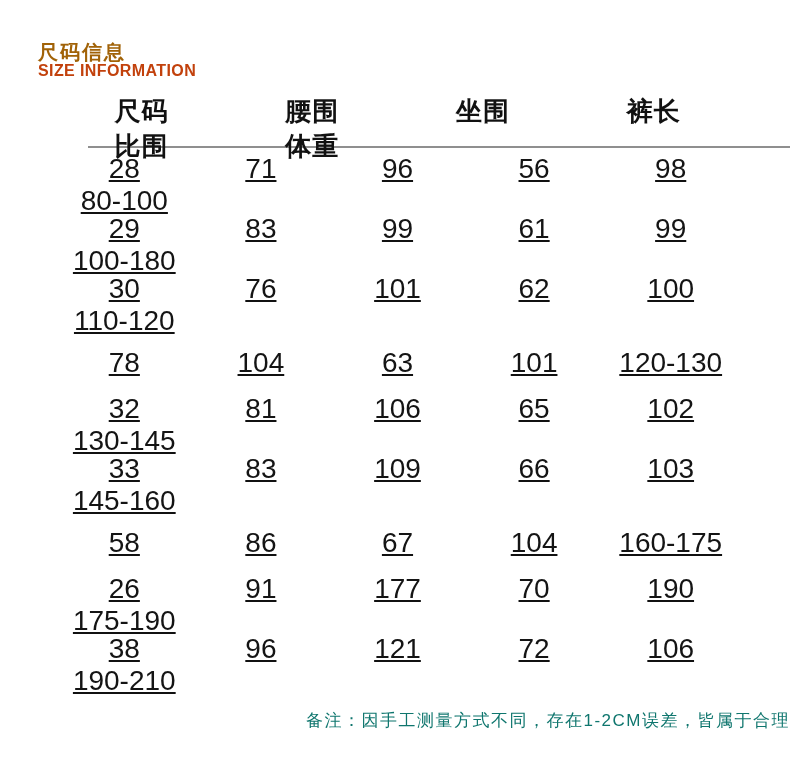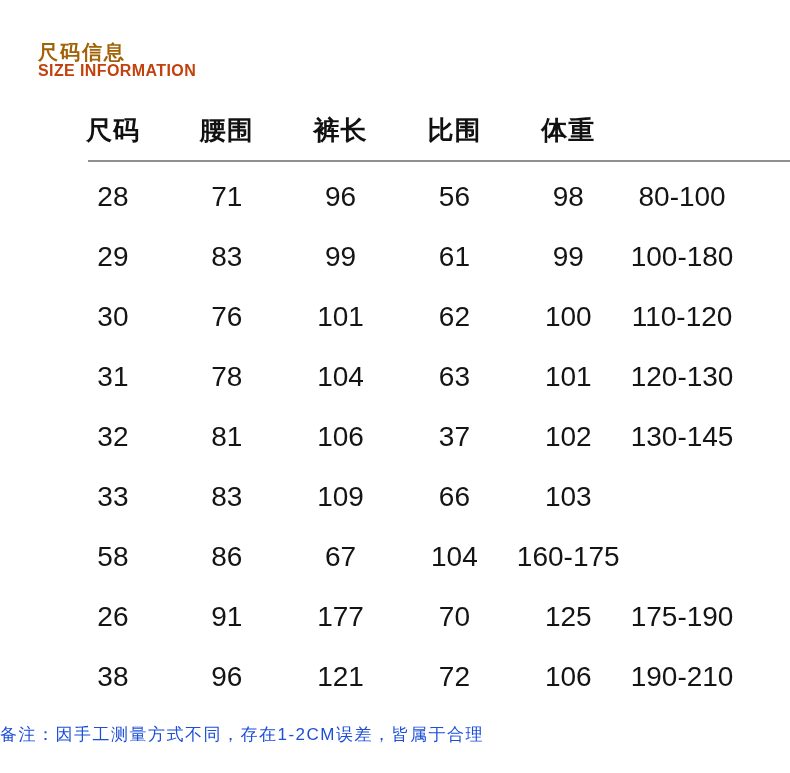--- a/index.html
+++ b/index.html
@@ -31,23 +31,23 @@
     font-weight: 700;
     letter-spacing: 0.4px;
     line-height: 1.1;
     color: #c2410c;
   }
   .size-table {
     margin-left: 56px;
     width: 683px;
   }
   .thead {
-    margin-top: 28px;
+    margin-top: 14px;
     display: grid;
-    grid-template-columns: repeat(6, 1fr);
+    grid-template-columns: repeat(4, 1fr);
     height: 46px;
     align-items: center;
   }
   .thead .hcell {
     text-align: center;
     font-size: 26px;
     font-weight: 600;
     letter-spacing: 1px;
     color: #111111;
   }
@@ -56,54 +56,56 @@
     margin-top: 6px;
     width: 725px;
     height: 2px;
     background: #8f8f8f;
   }
   .tbody {
     margin-top: 5px;
   }
   .trow {
     display: grid;
-    grid-template-columns: repeat(6, 1fr);
+    grid-template-columns: repeat(5, 1fr);
     height: 60px;
     align-items: center;
+    text-decoration: underline;
   }
   .trow .cell {
     text-align: center;
     font-size: 28px;
     font-weight: 500;
     color: #141414;
     white-space: nowrap;
   }
   .note {
     margin-top: 16px;
-    text-align: left;
+    text-align: right;
     font-size: 17px;
     font-weight: 400;
     letter-spacing: 1.5px;
-    color: #1d4ed8;
+    color: #0f766e;
   }
 </style>
 </head>
 <body>
 
 <div class="page">
 
   <div class="title-block">
     <div class="title-cn">尺码信息</div>
     <div class="title-en">SIZE INFORMATION</div>
   </div>
 
   <div class="size-table">
     <div class="thead">
       <span class="hcell">尺码</span>
       <span class="hcell">腰围</span>
+      <span class="hcell">坐围</span>
       <span class="hcell">裤长</span>
       <span class="hcell">比围</span>
       <span class="hcell">体重</span>
     </div>
 
     <div class="divider"></div>
 
     <div class="tbody">
         <div class="trow">
           <span class="cell">28</span>
@@ -123,55 +125,55 @@
         </div>
         <div class="trow">
           <span class="cell">30</span>
           <span class="cell">76</span>
           <span class="cell">101</span>
           <span class="cell">62</span>
           <span class="cell">100</span>
           <span class="cell">110-120</span>
         </div>
         <div class="trow">
-          <span class="cell">31</span>
           <span class="cell">78</span>
           <span class="cell">104</span>
           <span class="cell">63</span>
           <span class="cell">101</span>
           <span class="cell">120-130</span>
         </div>
         <div class="trow">
           <span class="cell">32</span>
           <span class="cell">81</span>
           <span class="cell">106</span>
-          <span class="cell">37</span>
+          <span class="cell">65</span>
           <span class="cell">102</span>
           <span class="cell">130-145</span>
         </div>
         <div class="trow">
           <span class="cell">33</span>
           <span class="cell">83</span>
           <span class="cell">109</span>
           <span class="cell">66</span>
           <span class="cell">103</span>
+          <span class="cell">145-160</span>
         </div>
         <div class="trow">
           <span class="cell">58</span>
           <span class="cell">86</span>
           <span class="cell">67</span>
           <span class="cell">104</span>
           <span class="cell">160-175</span>
         </div>
         <div class="trow">
           <span class="cell">26</span>
           <span class="cell">91</span>
           <span class="cell">177</span>
           <span class="cell">70</span>
-          <span class="cell">125</span>
+          <span class="cell">190</span>
           <span class="cell">175-190</span>
         </div>
         <div class="trow">
           <span class="cell">38</span>
           <span class="cell">96</span>
           <span class="cell">121</span>
           <span class="cell">72</span>
           <span class="cell">106</span>
           <span class="cell">190-210</span>
         </div>

